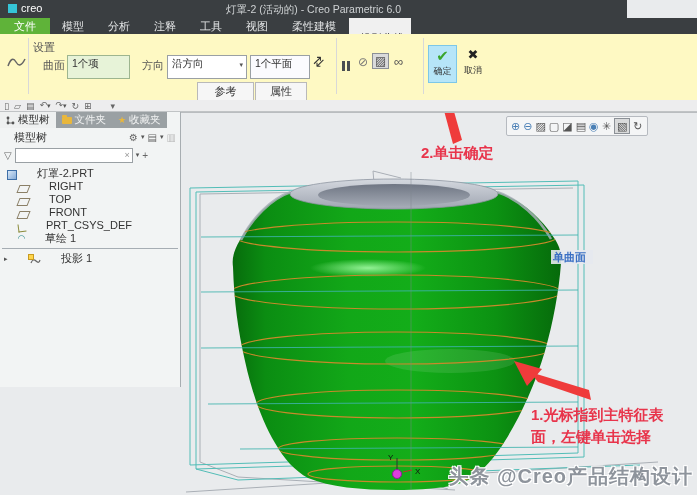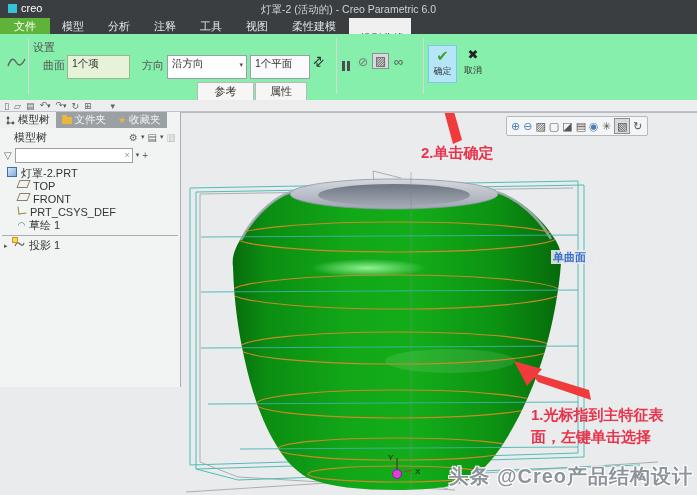--- a/index.html
+++ b/index.html
@@ -1,32 +1,32 @@
 <!DOCTYPE html>
 <html><head>
 <meta charset="utf-8">
 <style>
   html,body{margin:0;padding:0;}
   body{width:697px;height:495px;position:relative;overflow:hidden;
        font-family:"Liberation Sans","DejaVu Sans",sans-serif;background:#e9ebed;
        -webkit-font-smoothing:antialiased;}
   .abs{position:absolute;}
   
-  .titlebar{position:absolute;left:0;top:0;width:697px;height:18px;background:#3a3e41;color:#e8e8e8;}
+  .titlebar{position:absolute;left:0;top:0;width:627px;height:18px;background:#3a3e41;color:#e8e8e8;}
   .logo{position:absolute;left:8px;top:2px;display:flex;align-items:center;gap:4px;font-size:11px;color:#fff;}
   .logo-sq{width:9px;height:9px;background:#35c4d7;display:inline-block;}
   .win-title{position:absolute;left:0;right:0;top:3px;text-align:center;font-size:10.5px;color:#cfd2d4;}
   
   .menubar{position:absolute;left:0;top:18px;width:697px;height:16px;background:#3a3e41;display:flex;}
   .mtab{height:16px;line-height:16px;padding:0 12px;font-size:11px;color:#e4e6e7;}
   .mtab.file{background:#5fb339;color:#fff;padding:0 14px;}
   .ctx-tab{position:absolute;left:349px;top:0;height:16px;line-height:16px;padding:12px 9px;
            background:#f0f0f0;color:#333;font-size:11px;font-style:italic;}
   
-  .ribbon{position:absolute;left:0;top:34px;width:697px;height:66px;background:#86efac;border-bottom:1px solid #c3c6c8;}
+  .ribbon{position:absolute;left:0;top:34px;width:697px;height:66px;background:#fef9c3;border-bottom:1px solid #c3c6c8;}
   .rsep{position:absolute;top:4px;width:1px;height:56px;background:#d8d8d8;}
   .rlabel{position:absolute;font-size:11px;color:#555;}
   .rfield{position:absolute;height:24px;border:1px solid #9aa0a4;font-size:10.5px;color:#333;
           line-height:15px;padding:0 4px;box-sizing:border-box;background:#fff;}
   .caret{font-size:7px;color:#555;}
   .okbtn{position:absolute;left:428px;top:11px;width:29px;height:38px;background:#b6e5f8;
          border:1px solid #7cc7e8;text-align:center;box-sizing:border-box;}
   .okbtn .chk{font-size:15px;color:#3aa52c;line-height:20px;display:block;}
   .cxbtn{position:absolute;left:459px;top:11px;width:28px;height:38px;text-align:center;}
   .cxbtn .x{font-size:13px;color:#222;line-height:20px;display:block;font-weight:bold;}
@@ -46,21 +46,21 @@
   .ntab{height:16px;display:flex;align-items:center;gap:3px;padding:0 6px;font-size:10.5px;background:#9aa0a3;color:#f1f2f2;}
   .ntab.active{background:#eef0f0;color:#333;}
   .folder-ic{width:10px;height:7px;background:#e9b73c;border-radius:1px;position:relative;display:inline-block;}
   .folder-ic:before{content:"";position:absolute;left:0;top:-2px;width:5px;height:2px;background:#e9b73c;border-radius:1px 1px 0 0;}
   .nheader{height:18px;display:flex;align-items:center;font-size:11px;color:#333;padding:0 4px;gap:3px;}
   .hic{font-size:10px;color:#666;}
   .nfilter{height:18px;display:flex;align-items:center;gap:3px;padding:0 4px;}
   .searchbox{width:116px;height:13px;border:1px solid #9aa0a4;background:#fff;position:relative;font-size:10px;display:flex;align-items:center;}
   .searchbox .clr{position:absolute;right:2px;top:0;font-size:9px;color:#999;line-height:13px;}
   .tree{padding-top:3px;font-size:11px;color:#333;}
-  .trow{height:13px;display:flex;align-items:flex-start;gap:4px;line-height:13px;}
+  .trow{height:13px;display:flex;align-items:flex-end;gap:20px;line-height:13px;}
   .arrow{font-size:7px;color:#555;width:6px;}
   .ic-part{width:8px;height:8px;background:linear-gradient(135deg,#d7e7f7,#85abd8);border:1px solid #3e6fa8;display:inline-block;}
   .ic-plane{width:9px;height:6px;border:1px solid #8a7f66;transform:skewX(-22deg);display:inline-block;}
   .ic-csys{width:7px;height:7px;border-left:1.5px solid #8a8a3a;border-bottom:1.5px solid #8a8a3a;transform:rotate(-8deg);display:inline-block;}
   .ic-revolve{width:8px;height:8px;border-radius:50%;border:1.5px solid #4a7fb5;background:radial-gradient(#dfeafa,#9cbbe0);display:inline-block;}
   .ic-sketch{color:#2e8b8b;font-size:9px;font-weight:bold;}
   .ic-proj{position:relative;display:inline-block;width:11px;height:9px;}
   .badge{position:absolute;left:-2px;top:-2px;width:4px;height:4px;background:#ffd54a;border:0.5px solid #c79a20;}
   .tsep{height:0;border-top:1px solid #a6adb3;margin:3px 2px;}
   
@@ -176,20 +176,24 @@
       <span class="searchbox">
         <span class="clr">×</span>
       </span>
       <span class="caret">▾</span>
       <span class="hic">+</span>
     </div>
     <div class="tree">
       <div class="trow" style="padding-left:7px">
         <span class="ic-part"></span>
         <span>灯罩-2.PRT</span>
+      </div>
+      <div class="trow" style="padding-left:18px">
+        <span class="ic-plane"></span>
+        <span>RIGHT</span>
       </div>
       <div class="trow" style="padding-left:18px">
         <span class="ic-plane"></span>
         <span>TOP</span>
       </div>
       <div class="trow" style="padding-left:18px">
         <span class="ic-plane"></span>
         <span>FRONT</span>
       </div>
       <div class="trow" style="padding-left:18px">

